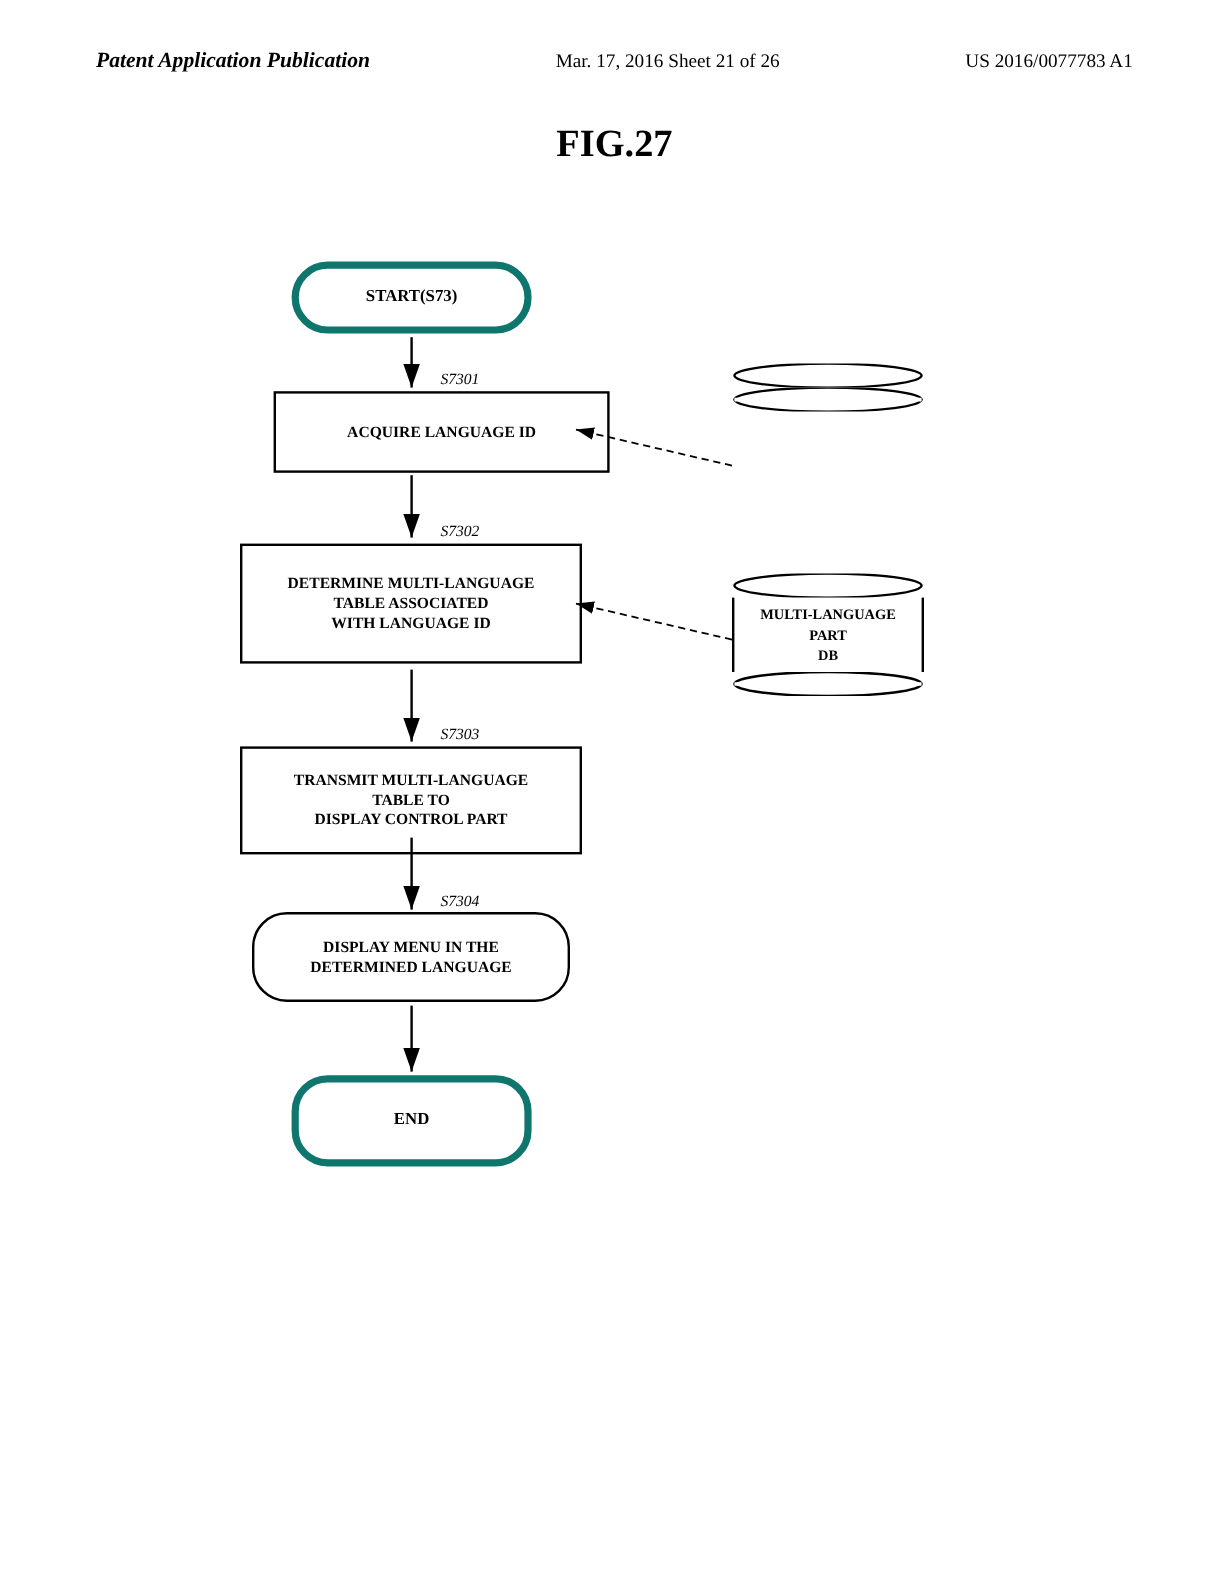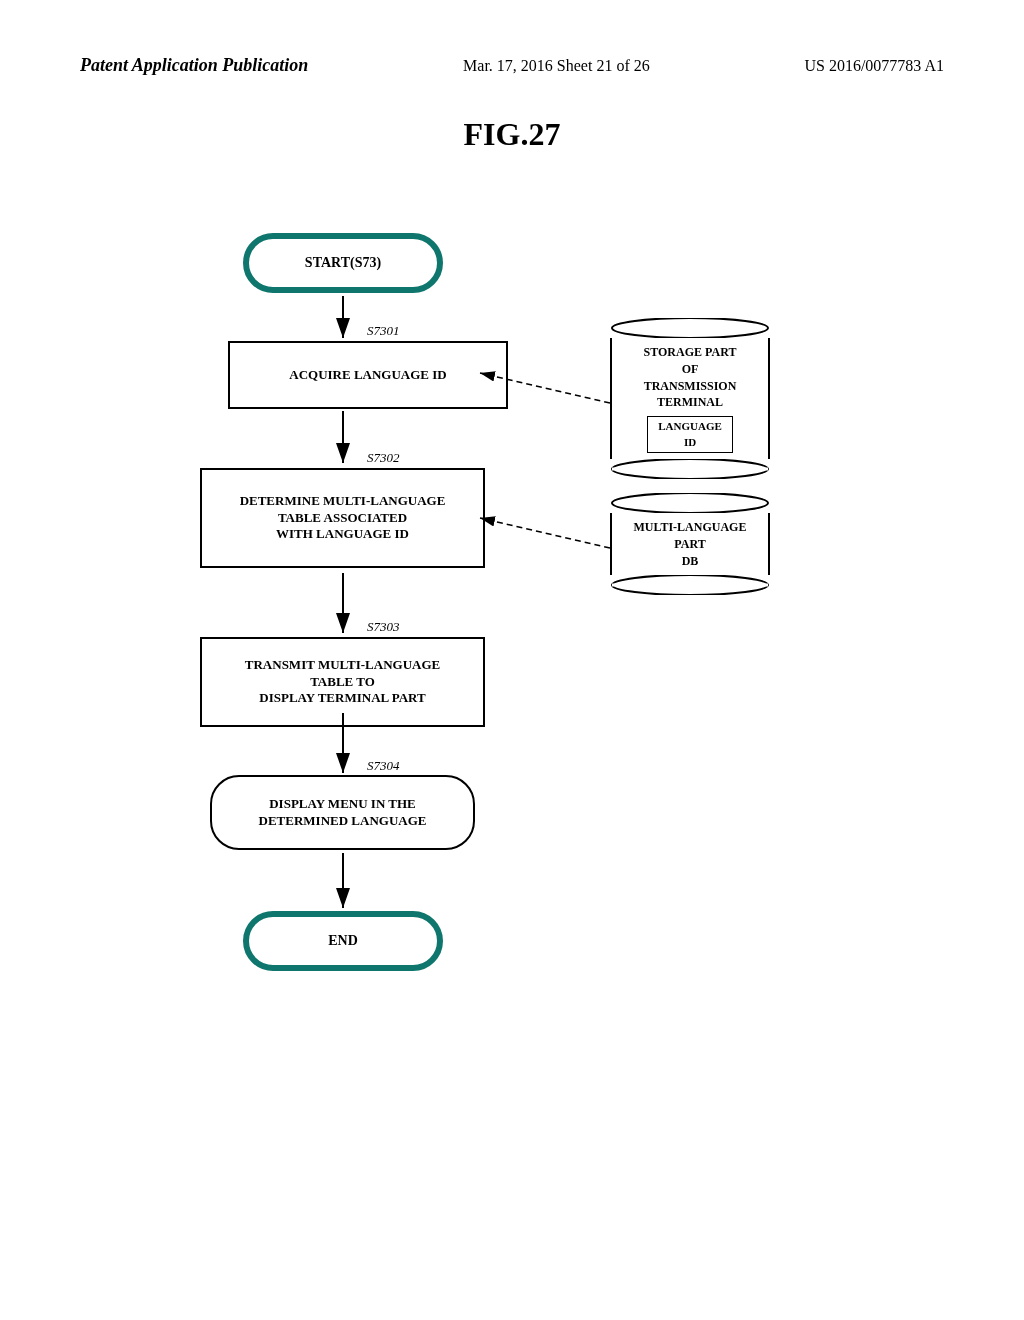--- a/index.html
+++ b/index.html
@@ -10,21 +10,21 @@
       height: 1320px;
       overflow: hidden;
       position: relative;
     }
 
     .page {
       width: 1024px;
       height: 1320px;
       background: #fff;
       position: relative;
-      padding: 55px 80px;
+      padding: 40px 80px;
     }
 
     
     .header {
       display: flex;
       justify-content: space-between;
       align-items: baseline;
       border-bottom: none;
       margin-bottom: 40px;
     }
@@ -158,51 +158,42 @@
 WITH LANGUAGE ID</span>
     </div>
 
     <div class="step-label" style="left: 287px; top: 406px;">
       <span>S7303</span>
     </div>
 
     <div class="shape rect" style="left: 120px; top: 424px; width: 285px; height: 90px; font-size:13px;">
       <span style="white-space:pre-line;">TRANSMIT MULTI-LANGUAGE
 TABLE TO
-DISPLAY TERMINAL PART</span>
+DISPLAY CONTROL PART</span>
     </div>
 
     <div class="step-label" style="left: 287px; top: 545px;">
       <span>S7304</span>
     </div>
 
     <div class="shape rect" style="left: 130px; top: 562px; width: 265px; height: 75px; font-size:13px;border-radius:29px;">
       <span style="white-space:pre-line;">DISPLAY MENU IN THE
 DETERMINED LANGUAGE</span>
     </div>
 
-    <div class="shape rounded-rect" style="left: 163px; top: 698px; width: 200px; height: 60px; font-size:14px;">
+    <div class="shape rounded-rect" style="left: 163px; top: 698px; width: 200px; height: 76px; font-size:14px;">
       <span>END</span>
     </div>
 
     <div style="position:absolute; left:530px; top:105px; width:160px;">
 
       <svg width="160" height="20" style="display:block;">
         <ellipse cx="80" cy="10" rx="78" ry="10" fill="#fff" stroke="#000" stroke-width="2"></ellipse>
       </svg>
 
-      <div style="border-left:2px solid #000; border-right:2px solid #000; background:#fff; padding: 6px 8px; text-align:center; font-size:12px; font-weight:bold; line-height:1.4; min-height:70px; display:flex; flex-direction:column; align-items:center; justify-content:center;">
-        <span style="white-space:pre-line;">STORAGE PART
-OF
-TRANSMISSION
-TERMINAL</span>
-
-        <div style="border:1.5px solid #000; padding:2px 10px; margin-top:5px; font-size:11px; font-weight:bold; background:#fff; white-space:pre-line;">LANGUAGE
-ID</div>
-      </div>
 
       <svg width="160" height="20" style="display:block;">
         <ellipse cx="80" cy="10" rx="78" ry="10" fill="#fff" stroke="#000" stroke-width="2"></ellipse>
 
         <line x1="2" y1="10" x2="158" y2="10" stroke="#fff" stroke-width="3"></line>
       </svg>
     </div>
 
     <div style="position:absolute; left:530px; top:280px; width:160px;">
 

